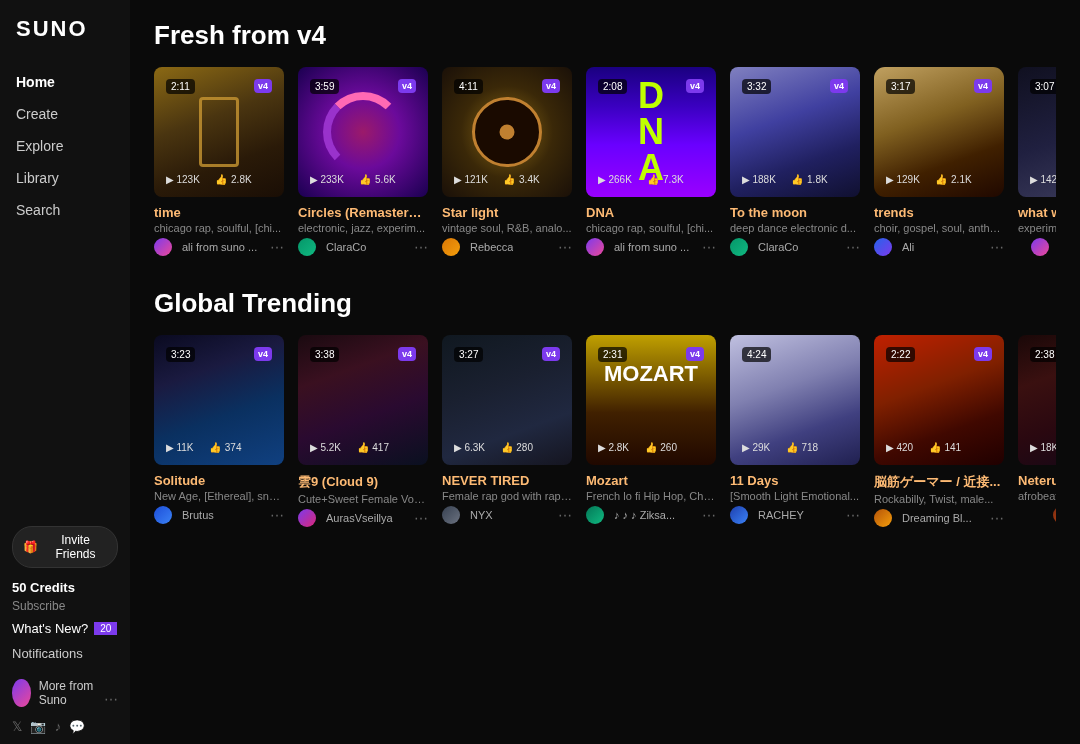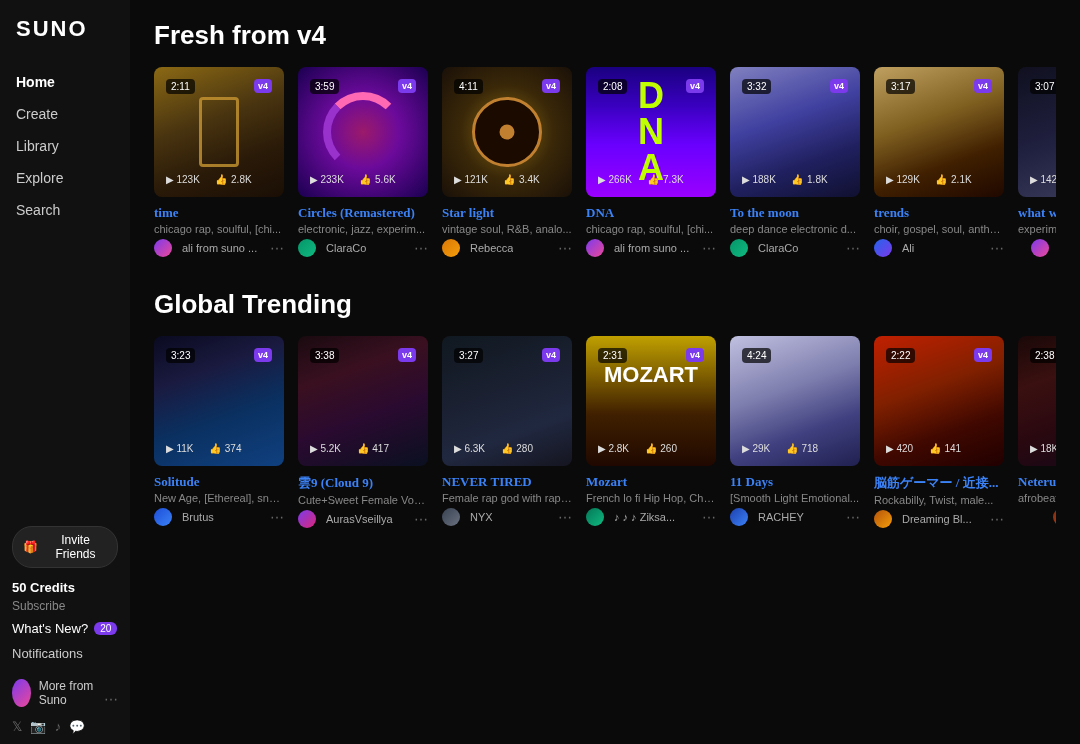--- a/index.html
+++ b/index.html
@@ -76,21 +76,21 @@
     .whats-new {
       display: flex;
       align-items: center;
       gap: 6px;
       font-size: 13px;
       padding: 6px 0;
       cursor: pointer;
     }
     .badge {
       background: #7c3aed;
-      border-radius: 6px;
+      border-radius: 0;
       font-size: 10px;
       padding: 1px 6px;
       color: #fff;
     }
     .notifications-text {
       font-size: 13px;
       color: #ccc;
       padding: 4px 0;
       cursor: pointer;
     }
@@ -193,26 +193,25 @@
       color: #ddd;
     }
     .play-count, .like-count {
       display: flex;
       align-items: center;
       gap: 3px;
     }
     .card-title {
       font-size: 13px;
       font-weight: 600;
-      color: #3b82f6;
+      color: #fdba74;
       margin-bottom: 2px;
       white-space: nowrap;
       overflow: hidden;
       text-overflow: ellipsis;
-      font-family: Liberation Serif, serif;
     }
     .card-desc {
       font-size: 11px;
       color: #888;
       margin-bottom: 4px;
       white-space: nowrap;
       overflow: hidden;
       text-overflow: ellipsis;
     }
     .card-author {
@@ -253,20 +252,21 @@
       background: radial-gradient(ellipse at center, #8B6914 0%, #3a2808 50%, #1a1008 100%);
     }
     .bg-dna {
       background: linear-gradient(180deg, #1a0080 0%, #3a00c0 30%, #6a00ff 60%, #9a00ff 100%);
     }
     .bg-moon {
       background: linear-gradient(160deg, #8080c0 0%, #4040a0 40%, #202060 70%, #101030 100%);
     }
     .bg-trends {
       background: linear-gradient(160deg, #c0a060 0%, #806020 40%, #402000 70%, #200800 100%);
+      border-radius: 11px;
     }
     .bg-whatweknow {
       background: linear-gradient(160deg, #101020 0%, #202040 50%, #404060 100%);
     }
     .bg-solitude {
       background: linear-gradient(160deg, #0a0a20 0%, #1a1a40 30%, #0a3060 60%, #104080 100%);
     }
     .bg-cloud9 {
       background: linear-gradient(160deg, #1a0a10 0%, #3a1020 30%, #2a0a30 60%, #0a1020 100%);
     }
@@ -363,22 +363,22 @@
   </style>
 </head>
 <body>
 
 <div class="sidebar">
   <div class="logo">SUNO</div>
 
   <div id="nav-container">
       <div class="nav-item active">Home</div>
       <div class="nav-item">Create</div>
+      <div class="nav-item">Explore</div>
       <div class="nav-item">Library</div>
-      <div class="nav-item">Explore</div>
       <div class="nav-item">Search</div>
     </div>
 
   <div class="sidebar-bottom">
     <button class="invite-btn">
       <span>🎁</span>
       <span>Invite Friends</span>
     </button>
     <div class="credits-text">50 Credits</div>
     <div class="subscribe-text">Subscribe</div>

